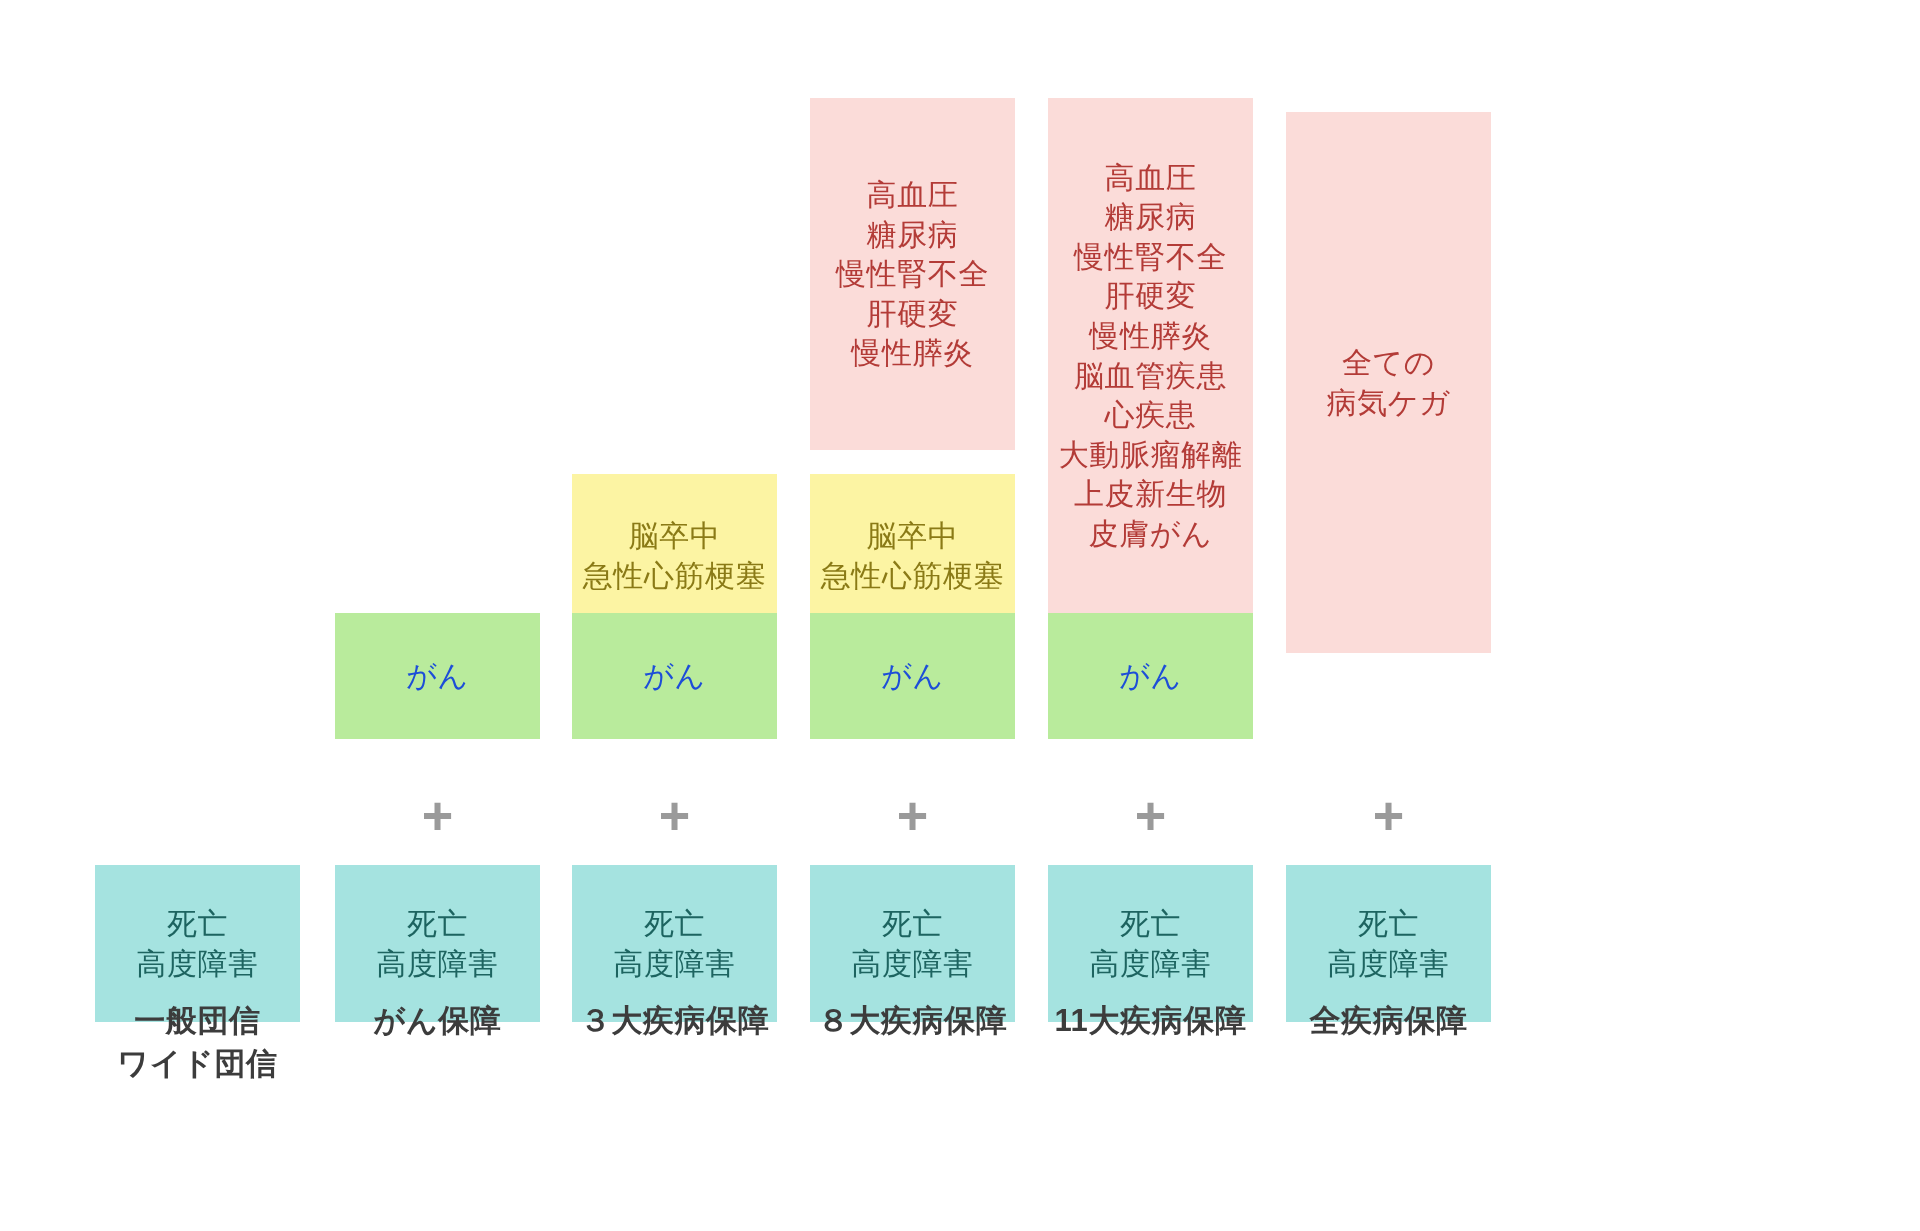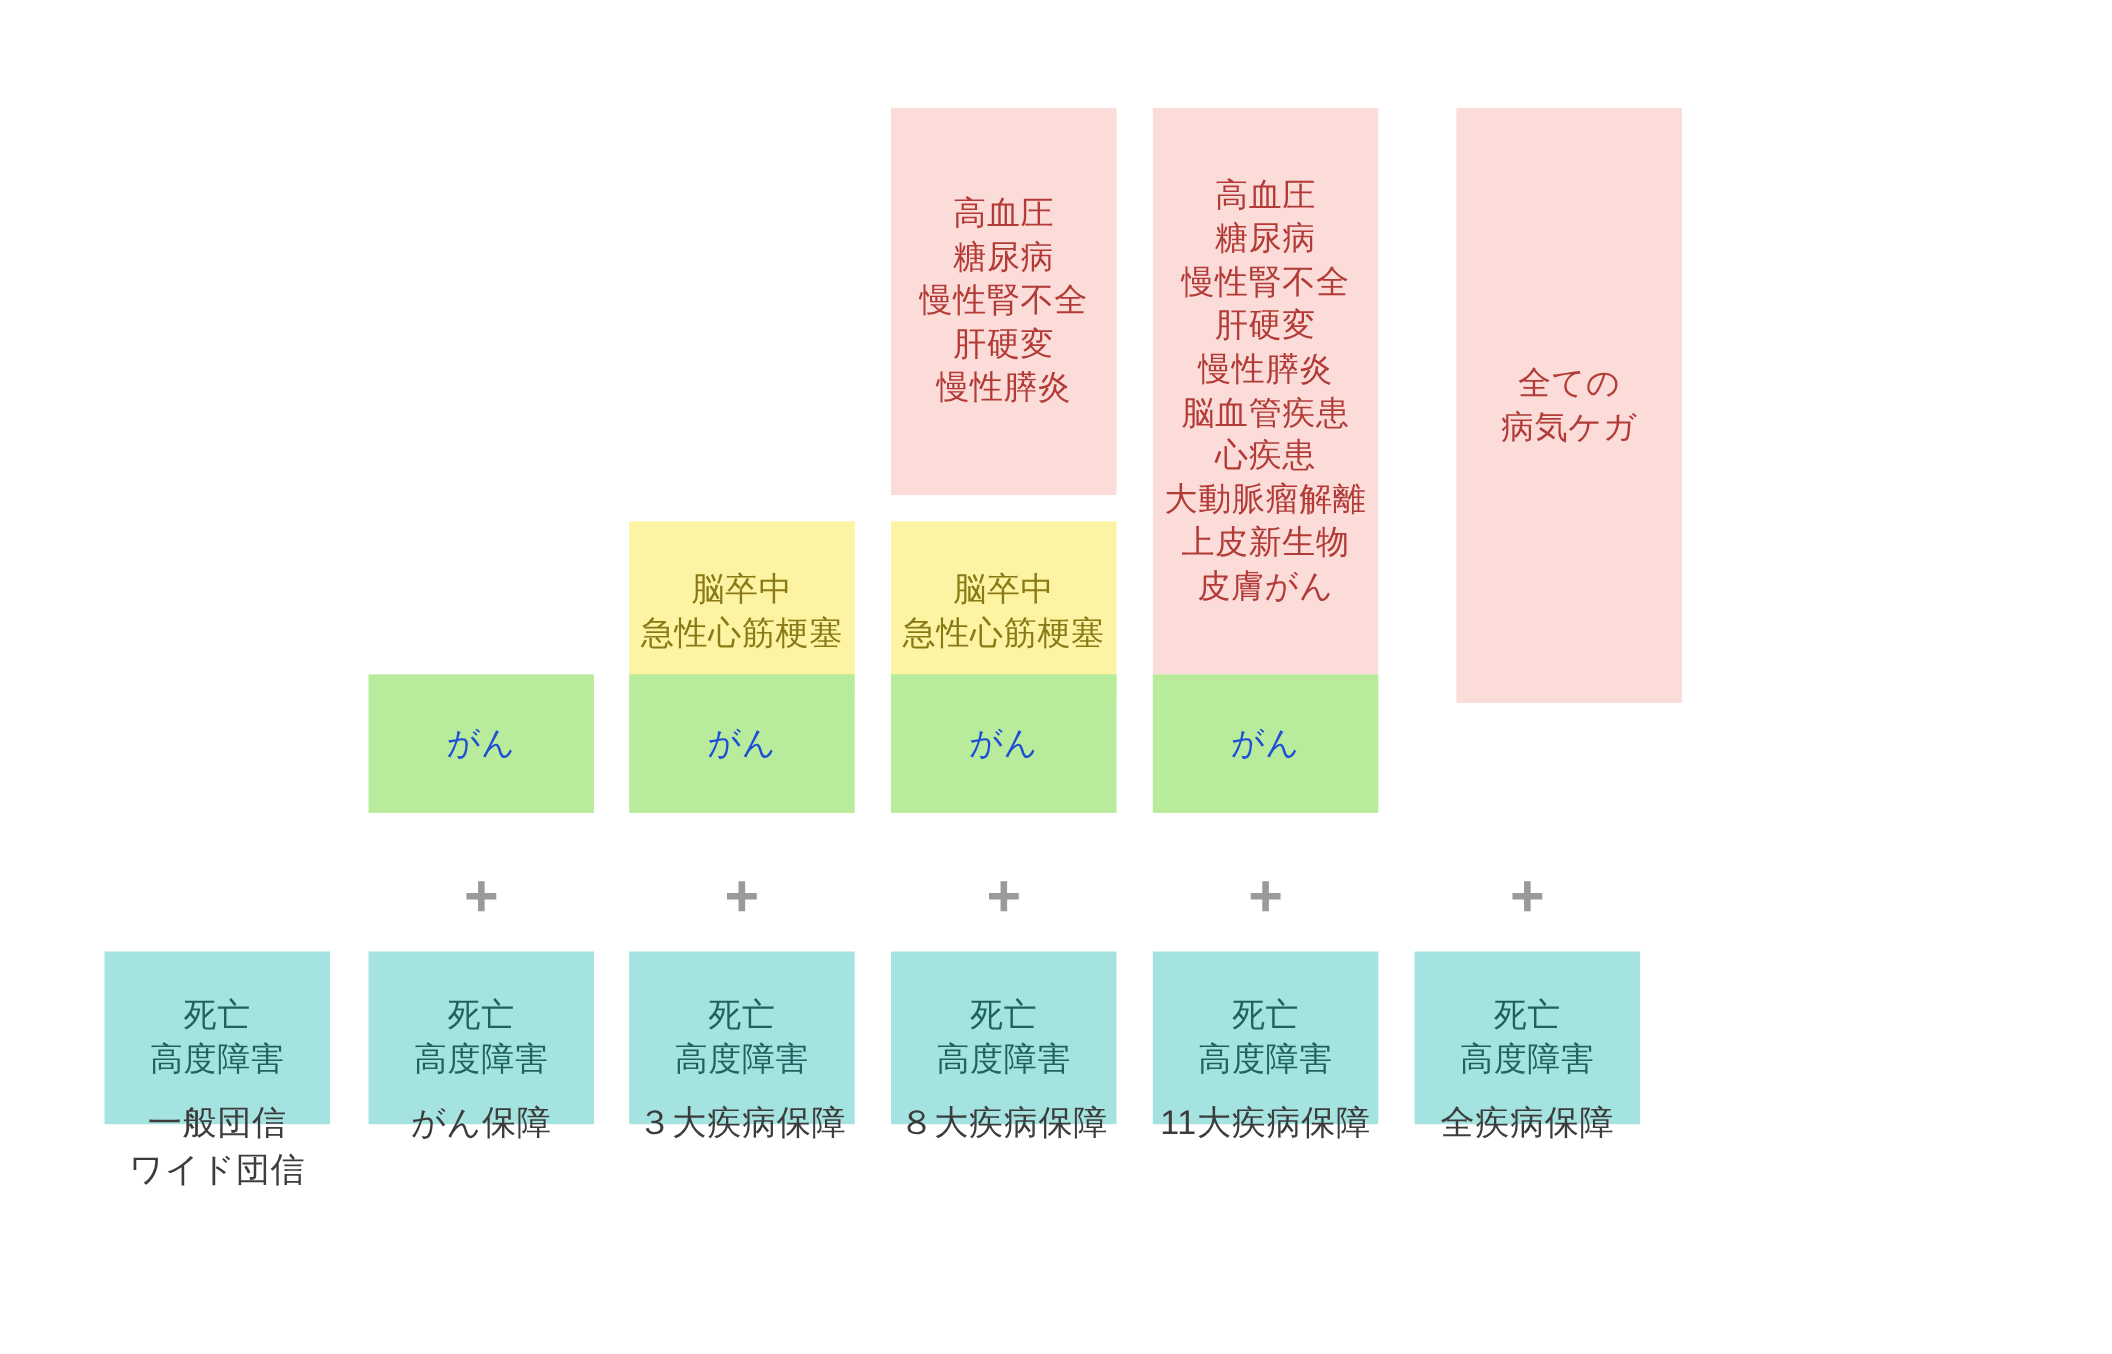--- a/index.html
+++ b/index.html
@@ -59,21 +59,21 @@
     font-size:30px;
   }
   .seg-cyan{
     background:#a5e3e0;
     color:#1d6460;
     font-size:30px;
   }
   
   .pink-8  {top:98px;  height:352px;}
   .pink-11 {top:98px;  height:515px;}
-  .pink-all{top:98px;  height:541px;margin-left:38px;}
+  .pink-all{top:112px;  height:541px;}
   .yellow-3{top:450px; height:163px;}
   .yellow-8{top:450px; height:163px;}
   .green   {top:613px; height:126px;}
   .cyan    {top:865px; height:157px;}
 
   .plus{
     position:absolute;
     left:0;
     width:205px;
     top:782px;
@@ -88,21 +88,21 @@
     user-select:none;
   }
   .caption{
     position:absolute;
     left:-18px;
     width:241px;
     top:1000px;
     text-align:center;
     color:#3c3c3c;
     font-size:31px;
-    font-weight:normal;
+    font-weight:bold;
     line-height:1.38;
     white-space:pre-line;
     letter-spacing:0.02em;
   }
 </style>
 </head>
 <body>
 
 <div id="chart">
 

